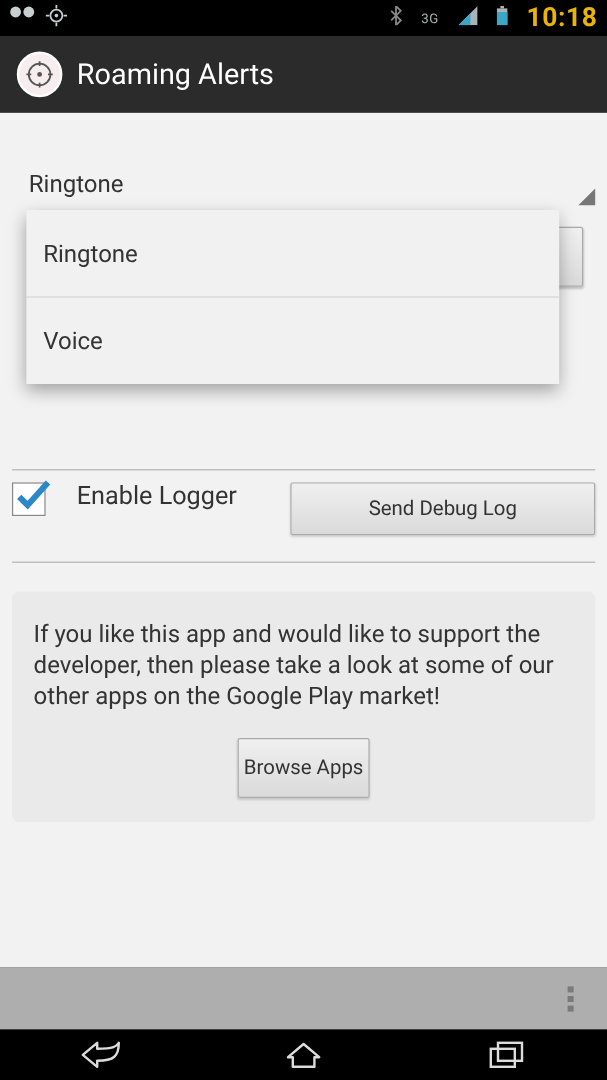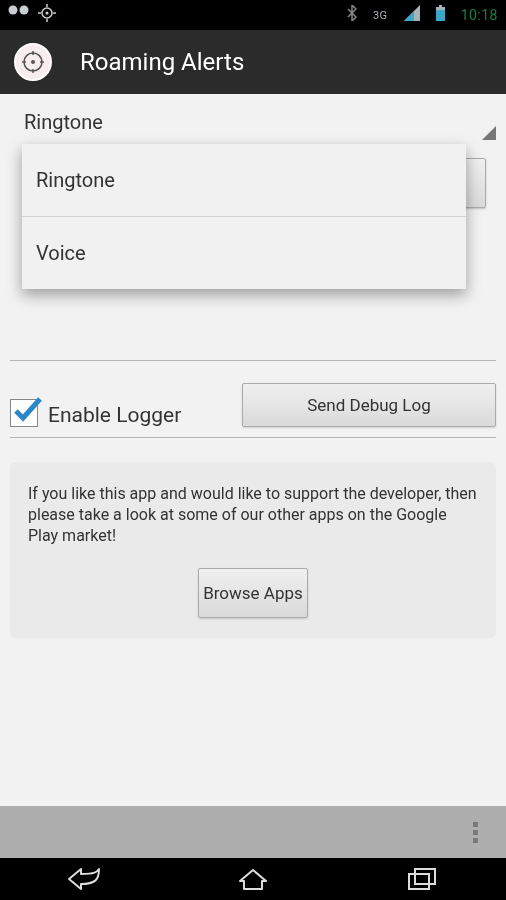--- a/index.html
+++ b/index.html
@@ -1,51 +1,51 @@
 <!DOCTYPE html>
 <html><head>
 <meta charset="utf-8">
 <style>
 * { margin: 0; padding: 0; box-sizing: border-box; font-family: Roboto, "Helvetica Neue", Arial, sans-serif; }
 html, body { width: 506px; height: 900px; overflow: hidden; background: #000; }
 
 .status-bar { height: 30px; background: #000; color: #c9cfd1; display: flex; align-items: center; padding: 0 8px; font-size: 15px; justify-content: space-between; }
 .status-left { display: flex; gap: 8px; align-items: center; }
 .status-right { display: flex; gap: 16px; align-items: center; letter-spacing: 0.5px; }
-.clock { font-size: 14px; color: #15803d; font-weight: 400; letter-spacing: 0.5px; }
+.clock { font-size: 22px; color: #eab308; font-weight: 700; letter-spacing: 0.5px; }
 
-.app-bar { height: 64px; background: #2b2b2b; display: flex; align-items: center; padding: 0 14px; gap: 28px; }
+.app-bar { height: 64px; background: #2b2b2b; display: flex; align-items: center; padding: 0 14px; gap: 12px; }
 .app-title { color: #fff; font-size: 24px; font-weight: 400; }
 .app-icon { width: 38px; height: 38px; border-radius: 50%; background: #f7ecee; border: 2px solid #fff; display: flex; align-items: center; justify-content: center; }
 
 .content { background: #f2f2f2; height: 712px; padding: 14px 10px 0 10px; position: relative; }
 
 .section-title { font-size: 22px; color: #333; margin-bottom: 4px; }
 
 .spinner-line { padding-left: 14px; font-size: 20px; color: #333; position: relative; height: 28px; line-height: 28px; }
 .spinner-tri { position: absolute; right: 0; bottom: -4px; width: 0; height: 0; border-style: solid; border-width: 0 0 14px 14px; border-color: transparent transparent #777 transparent; }
 
 .hidden-button { position: absolute; right: 10px; top: 50px; width: 226px; height: 50px; background: linear-gradient(#f0f0f0,#dadada); border: 1px solid #aaa; border-radius: 2px; box-shadow: 0 1px 2px rgba(0,0,0,0.2); }
 
 .dropdown { position: absolute; top: 0; left: 12px; right: 30px; background: #f1f1f1; box-shadow: 0 6px 14px rgba(0,0,0,0.35); z-index: 10; }
 .dropdown-item { padding: 24px 14px; font-size: 20px; color: #333; border-bottom: 1px solid #d4d4d4; }
 .dropdown-item:last-child { border-bottom: none; }
 
 .spacer-after-dropdown { height: 214px; }
 
 .divider { height: 1px; background: #b5b5b5; margin: 10px 0; }
 
-.logger-row { display: flex; align-items: flex-end; gap: 4px; height: 56px; }
+.logger-row { display: flex; align-items: flex-start; gap: 20px; height: 56px; }
 .checkbox { width: 28px; height: 28px; border: 1px solid #888; background: #fff; position: relative; }
 .checkbox svg { position: absolute; left: 1px; top: -4px; }
 .logger-label { flex: 1; font-size: 21px; color: #333; padding-left: 6px; }
 .debug-btn { width: 254px; height: 44px; background: linear-gradient(#f0f0f0,#dadada); border: 1px solid #aaa; border-radius: 2px; font-size: 17px; color: #333; box-shadow: 0 1px 2px rgba(0,0,0,0.15); }
 
 .promo { margin-top: 24px; background: #eaeaea; border-radius: 6px; padding: 22px 18px 20px 18px; }
-.promo-text { font-size: 16px; color: #333; line-height: 1.3; }
+.promo-text { font-size: 20px; color: #333; line-height: 1.3; }
 .promo-btn-wrap { display: flex; justify-content: center; margin-top: 22px; }
 .promo-btn { padding: 14px 4px; background: linear-gradient(#f0f0f0,#dadada); border: 1px solid #aaa; border-radius: 2px; font-size: 17px; color: #333; box-shadow: 0 1px 2px rgba(0,0,0,0.15); }
 
 .bottom-action { height: 52px; background: #aeaeae; display: flex; justify-content: flex-end; align-items: center; padding-right: 18px; }
 .three-dots { display: flex; flex-direction: column; gap: 3px; padding: 10px; }
 .three-dots span { width: 5px; height: 5px; background: #7a7a7a; }
 
 .nav-bar { height: 42px; background: #000; display: flex; justify-content: space-around; align-items: center; }
 .nav-item { width: 80px; height: 36px; display: flex; align-items: center; justify-content: center; }
 .nav-item svg { stroke: #dcdcdc; fill: none; stroke-width: 2.5; }
@@ -105,21 +105,21 @@
         <line x1="12" y1="19" x2="12" y2="23" stroke="#555" stroke-width="1.5"></line>
         <line x1="1" y1="12" x2="5" y2="12" stroke="#555" stroke-width="1.5"></line>
         <line x1="19" y1="12" x2="23" y2="12" stroke="#555" stroke-width="1.5"></line>
       </svg>
   </div>
   <div class="app-title">Roaming Alerts</div>
 </div>
 
 <div class="content">
 
-  <div style="position:relative;">
+  <div style="position:relative;margin-top:31px;">
     <div class="spinner-line">
       <span>Ringtone</span>
       <div class="spinner-tri"></div>
     </div>
 
     <div class="hidden-button"></div>
 
     <div class="dropdown" style="top:36px;">
       <div class="dropdown-item">Ringtone</div>
       <div class="dropdown-item">Voice</div>

